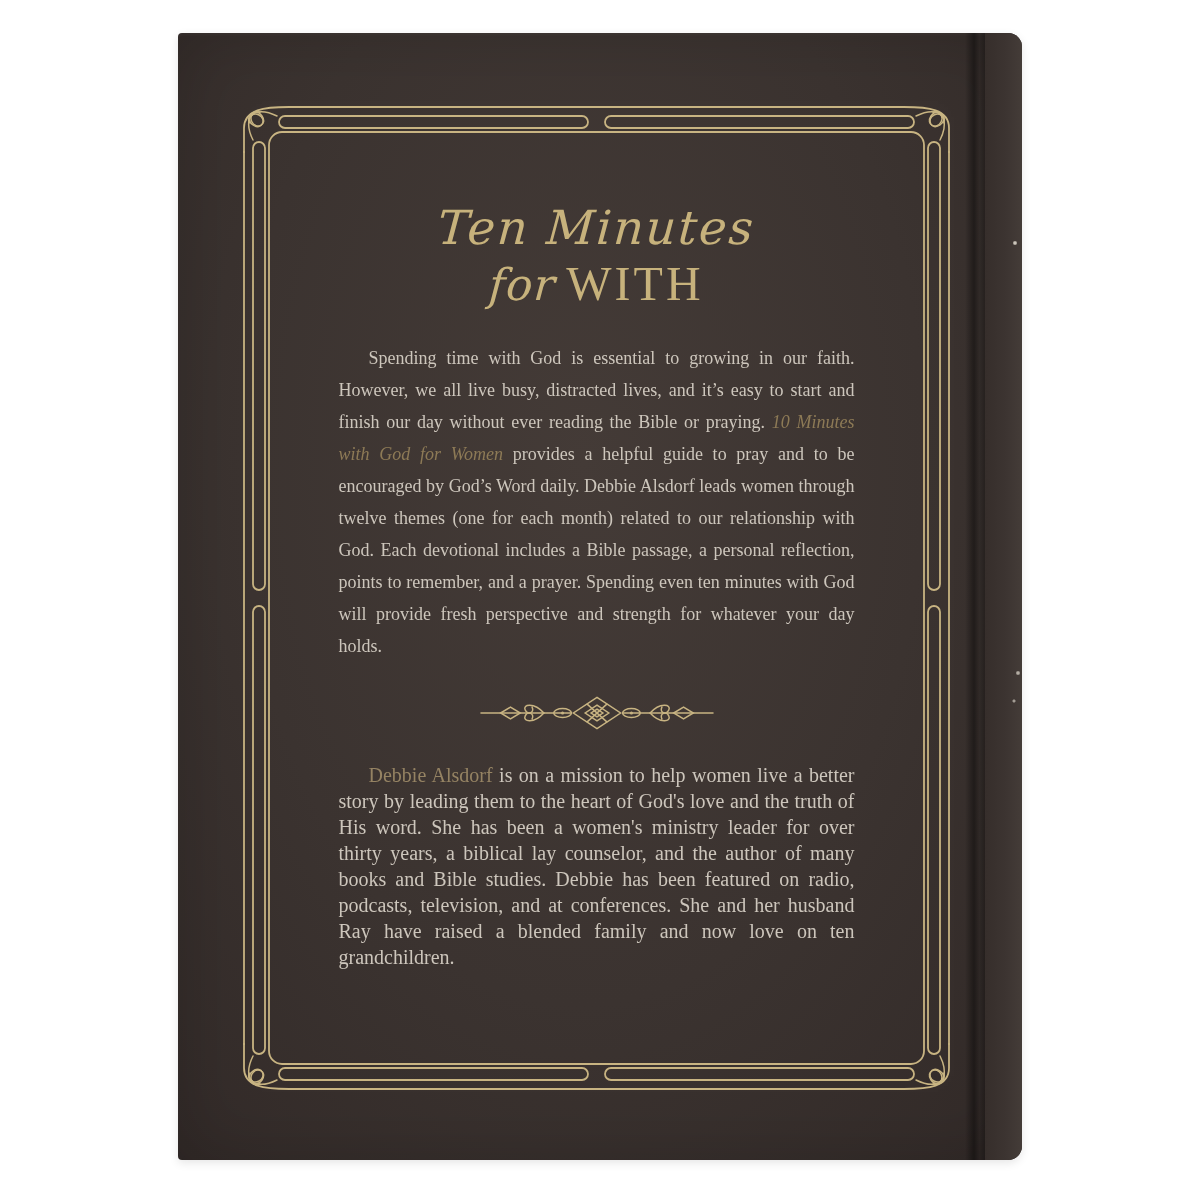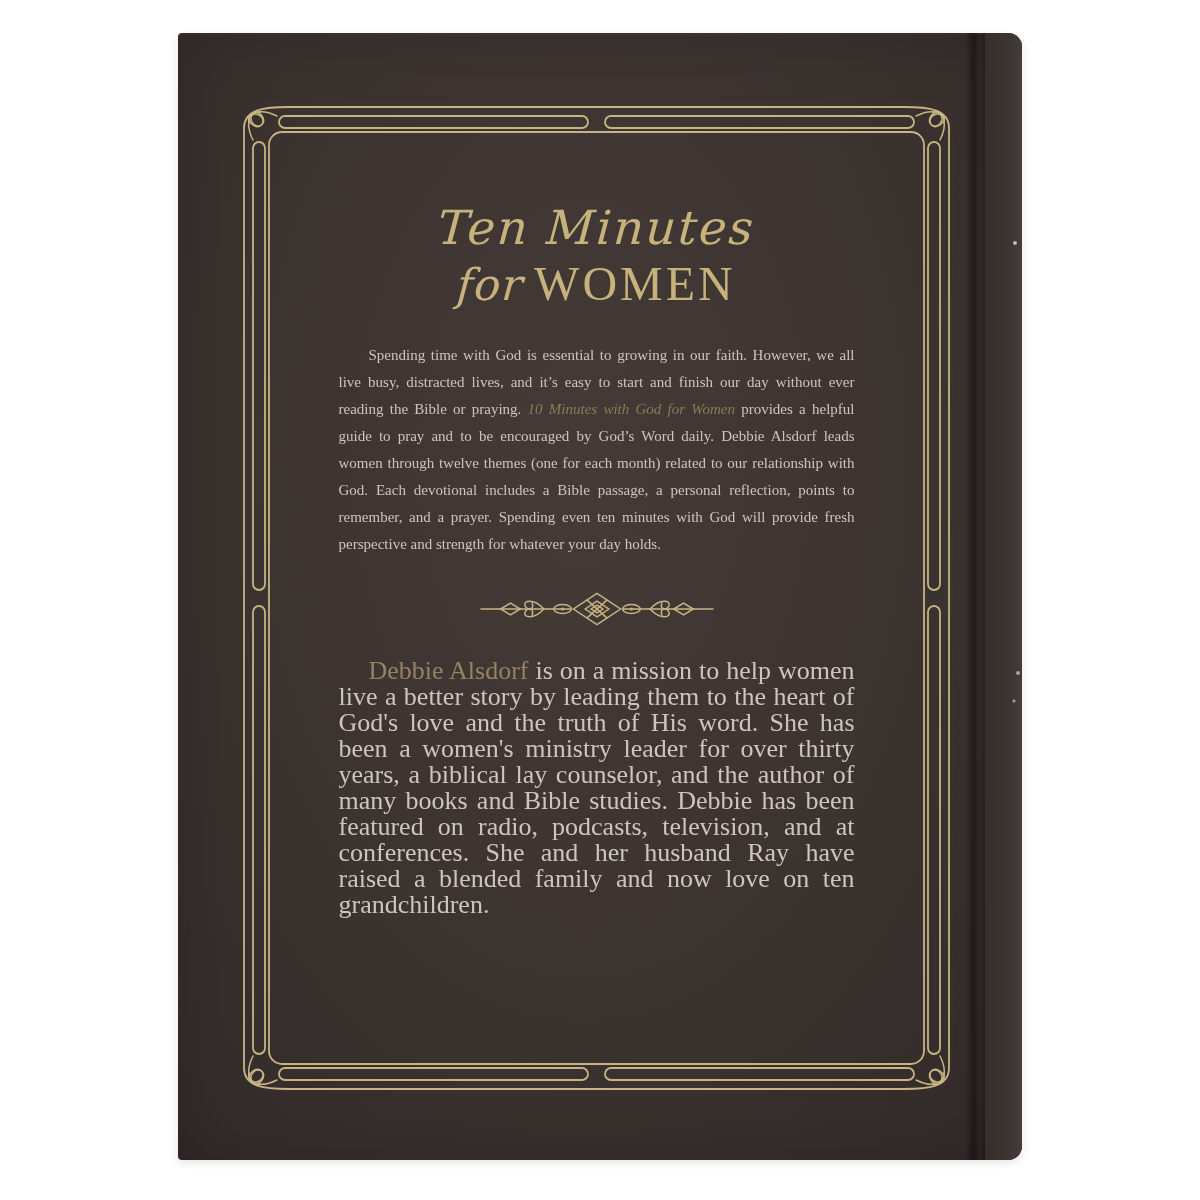--- a/index.html
+++ b/index.html
@@ -88,38 +88,38 @@
     transform:skewX(-4deg);
     display:inline-block;
   }
   .title-sub .caps{
     font-family:"Liberation Serif", serif;
     letter-spacing:3px;
   }
   .body-para{
     width:516px;
     margin:30px auto 0;
-    font-size:15px;
-    line-height:27px;
+    font-size:18px;
+    line-height:32px;
     text-align:justify;
     text-indent:30px;
     color:var(--body-text);
   }
   .seg-normal{}
   .seg-accent-italic{ color:var(--accent-text); font-style:italic; }
   .seg-accent{ color:var(--bio-accent); }
   .divider{
     margin:32px auto 0;
     width:236px; height:38px;
   }
   .divider svg{display:block;width:100%;height:100%;}
   .bio-para{
     width:516px;
     margin:30px auto 0;
-    font-size:26px;
+    font-size:20px;
     line-height:26px;
     text-align:justify;
     text-indent:30px;
     color:var(--body-text);
   }
   .gold-stroke{ stroke:var(--gold-foil); fill:none; stroke-width:1.8; stroke-linecap:round; }
   .gold-stroke-thin{ stroke:var(--gold-foil); fill:none; stroke-width:1.5; stroke-linecap:round; }
   .gold-dot{ fill:var(--gold-foil); }
 </style>
 </head>
@@ -157,21 +157,21 @@
       <rect class="gold-stroke" x="685" y="500" width="12" height="448" rx="6"></rect>
 
       <rect class="gold-stroke" x="26" y="26" width="655" height="932" rx="13"></rect>
     </svg>
   </div>
 
   <div class="cover-content">
 
     <div class="title-script">Ten Minutes</div>
     <div class="title-sub">
-      <span class="script">for</span><span class="caps">WOMEN</span>
+      <span class="script">for</span><span class="caps">WITH</span>
     </div>
 
     <p class="body-para"><span class="seg-normal">Spending time with God is essential to growing in our faith. However, we all live busy, distracted lives, and it’s easy to start and finish our day without ever reading the Bible or praying. </span><span class="seg-accent-italic">10 Minutes with God for Women</span><span class="seg-normal"> provides a helpful guide to pray and to be encouraged by God’s Word daily. Debbie Alsdorf leads women through twelve themes (one for each month) related to our relationship with God. Each devotional includes a Bible passage, a personal reflection, points to remember, and a prayer. Spending even ten minutes with God will provide fresh perspective and strength for whatever your day holds.</span></p>
 
     <div class="divider">
       <svg viewBox="0 0 240 38">
 
         <path class="gold-stroke-thin" d="M2,19 H94 M146,19 H238"></path>
 
         <path class="gold-stroke-thin" d="M22,19 l10,-6 10,6 -10,6 z"></path>

